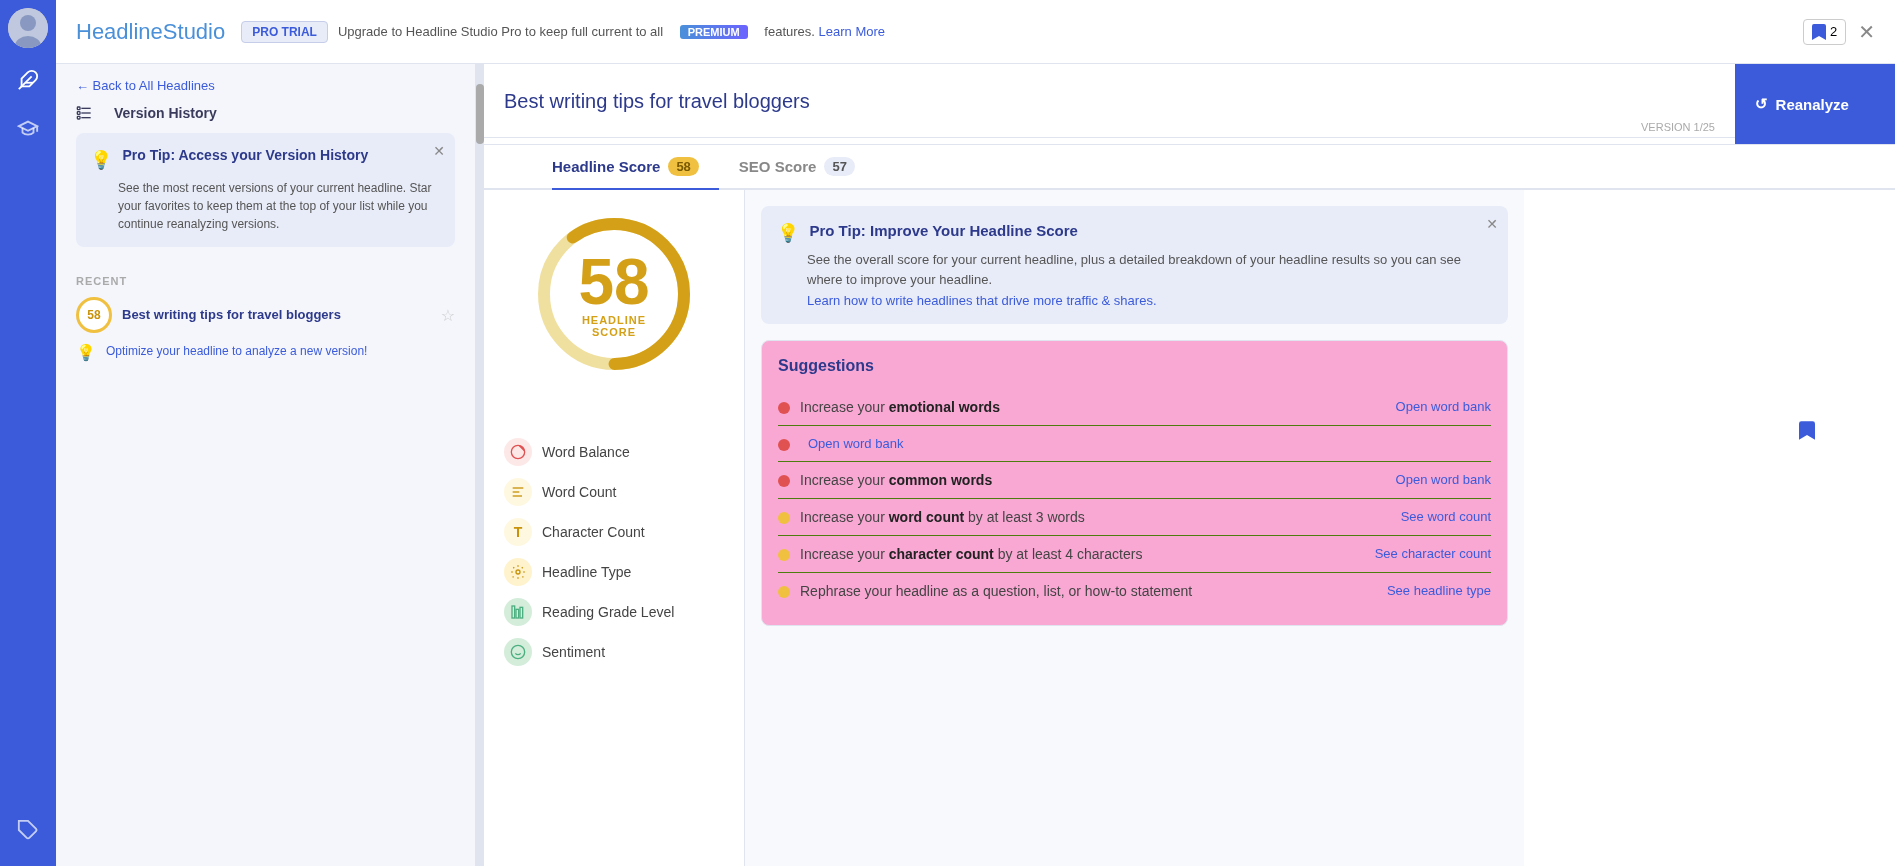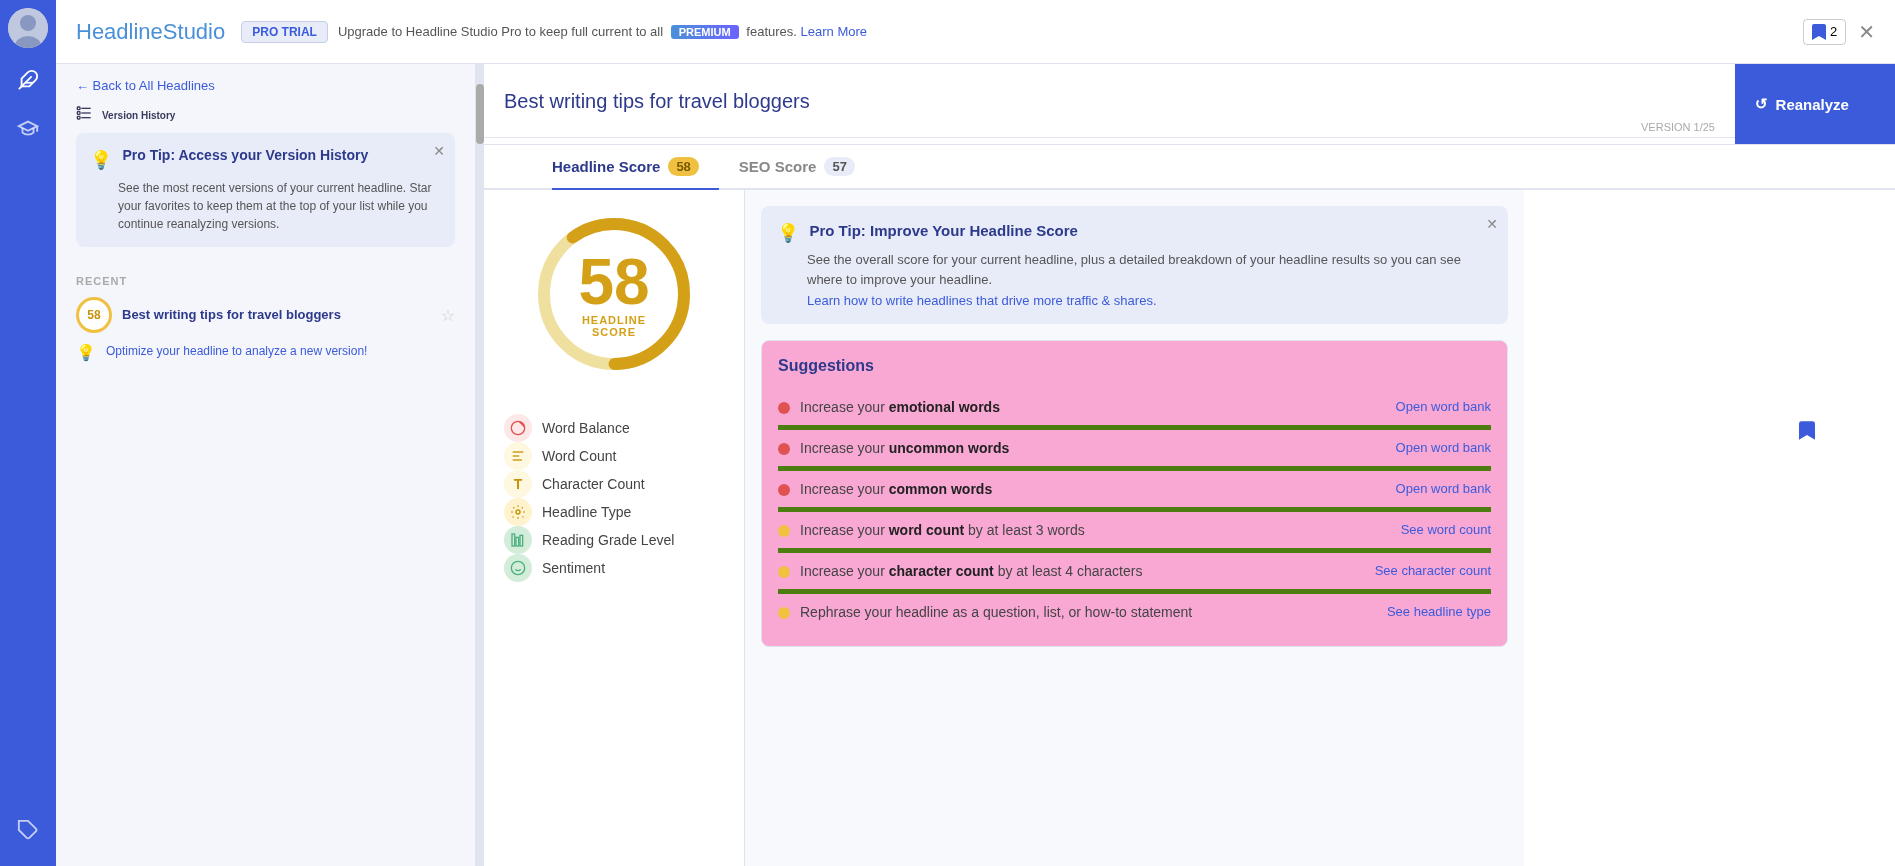--- a/index.html
+++ b/index.html
@@ -82,21 +82,21 @@
       color: #555;
       flex: 1;
     }
     .premium-badge {
       background: linear-gradient(90deg, #4a90d9, #6c63ff);
       color: #fff;
       font-size: 11px;
       font-weight: 700;
       padding: 1px 8px;
       border-radius: 3px;
-      margin: 0 4px;
+      margin: 0 13px;
     }
     .learn-more-link {
       color: #3b5bdb;
       font-size: 13px;
       text-decoration: none;
       cursor: pointer;
     }
     .banner-right {
       display: flex;
       align-items: center;
@@ -139,25 +139,25 @@
       gap: 6px;
       font-size: 13px;
       color: #3b5bdb;
       padding: 14px 20px 8px;
       cursor: pointer;
     }
     .version-history-section {
       padding: 4px 20px 12px;
     }
     .section-title {
-      font-size: 10px;
+      font-size: 14px;
       font-weight: 700;
       color: #3a3a5c;
       margin-bottom: 12px;
-      display: flex; align-items: flex-end; gap: 10px;
+      display: flex; align-items: flex-end; gap: 22px;
     }
     .pro-tip-card {
       background: #e8ecf8;
       border-radius: 8px;
       padding: 14px 14px 14px 14px;
       position: relative;
       margin-bottom: 16px;
     }
     .pro-tip-card .close-x {
       position: absolute;
@@ -357,22 +357,23 @@
     .score-label {
       font-size: 11px;
       font-weight: 700;
       color: #d4a017;
       letter-spacing: 1px;
       text-align: center;
     }
     .metric-list {
       display: flex;
       flex-direction: column;
-      gap: 0;
+      gap: 12px;
       width: 100%;
+      margin-top: 24px;
     }
     .metric-item {
       display: flex;
       align-items: center;
       gap: 10px;
       font-size: 14px;
       color: #444;
       cursor: pointer;
     }
     .metric-icon {
@@ -444,21 +445,21 @@
       font-size: 16px;
       font-weight: 700;
       color: #2d3a8c;
       margin-bottom: 14px;
     }
     .suggestion-item {
       display: flex;
       align-items: flex-start;
       gap: 10px;
       padding: 10px 0;
-      border-bottom: 5px solid #4d7c0f;
+      border-bottom: 1px solid #4d7c0f;
     }
     .suggestion-item:last-child { border-bottom: none; }
     .suggestion-dot {
       width: 12px; height: 12px;
       border-radius: 50%;
       flex-shrink: 0;
       margin-top: 3px;
     }
     .suggestion-text {
       flex: 1;
@@ -722,23 +723,20 @@
             <div class="suggestion-item">
               <div class="suggestion-dot" style="background:#e05252;"></div>
               <span class="suggestion-text">
                 <span>Increase your </span><strong>emotional words</strong>
               </span>
               <a class="suggestion-link">Open word bank</a>
             </div>
 
             <div class="suggestion-item">
               <div class="suggestion-dot" style="background:#e05252;"></div>
-              <span class="suggestion-text">
-                <span>Increase your </span><strong>uncommon words</strong>
-              </span>
               <a class="suggestion-link">Open word bank</a>
             </div>
 
             <div class="suggestion-item">
               <div class="suggestion-dot" style="background:#e05252;"></div>
               <span class="suggestion-text">
                 <span>Increase your </span><strong>common words</strong>
               </span>
               <a class="suggestion-link">Open word bank</a>
             </div>

